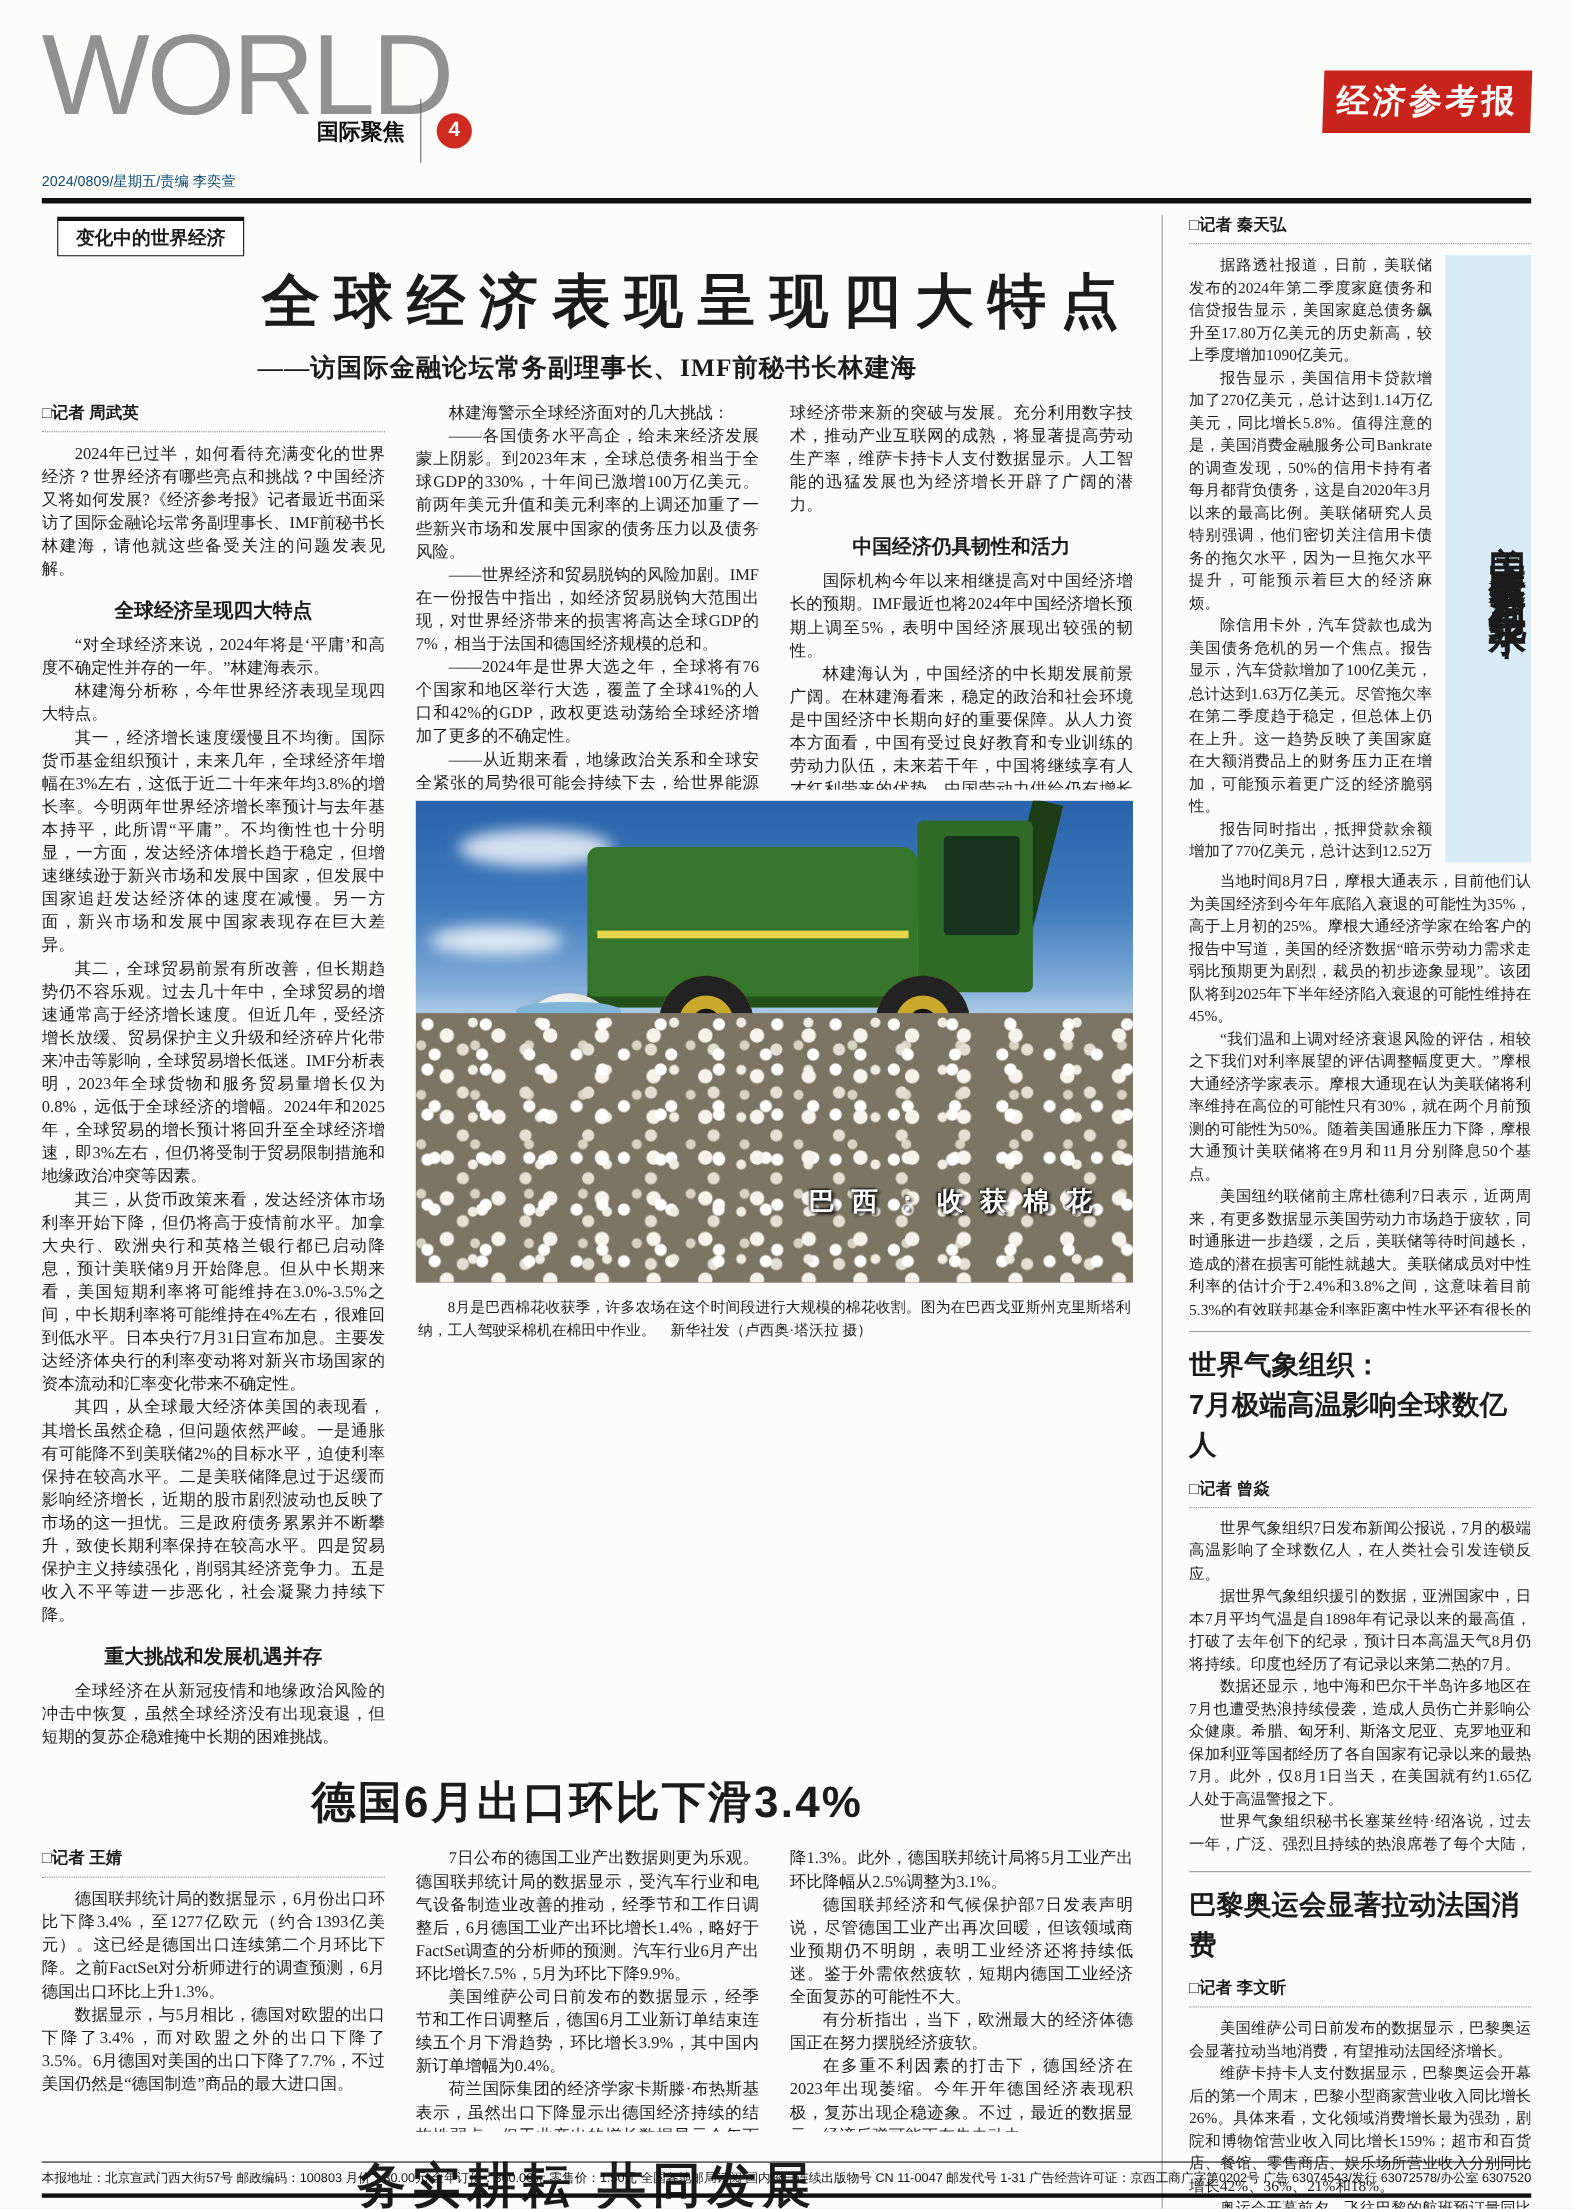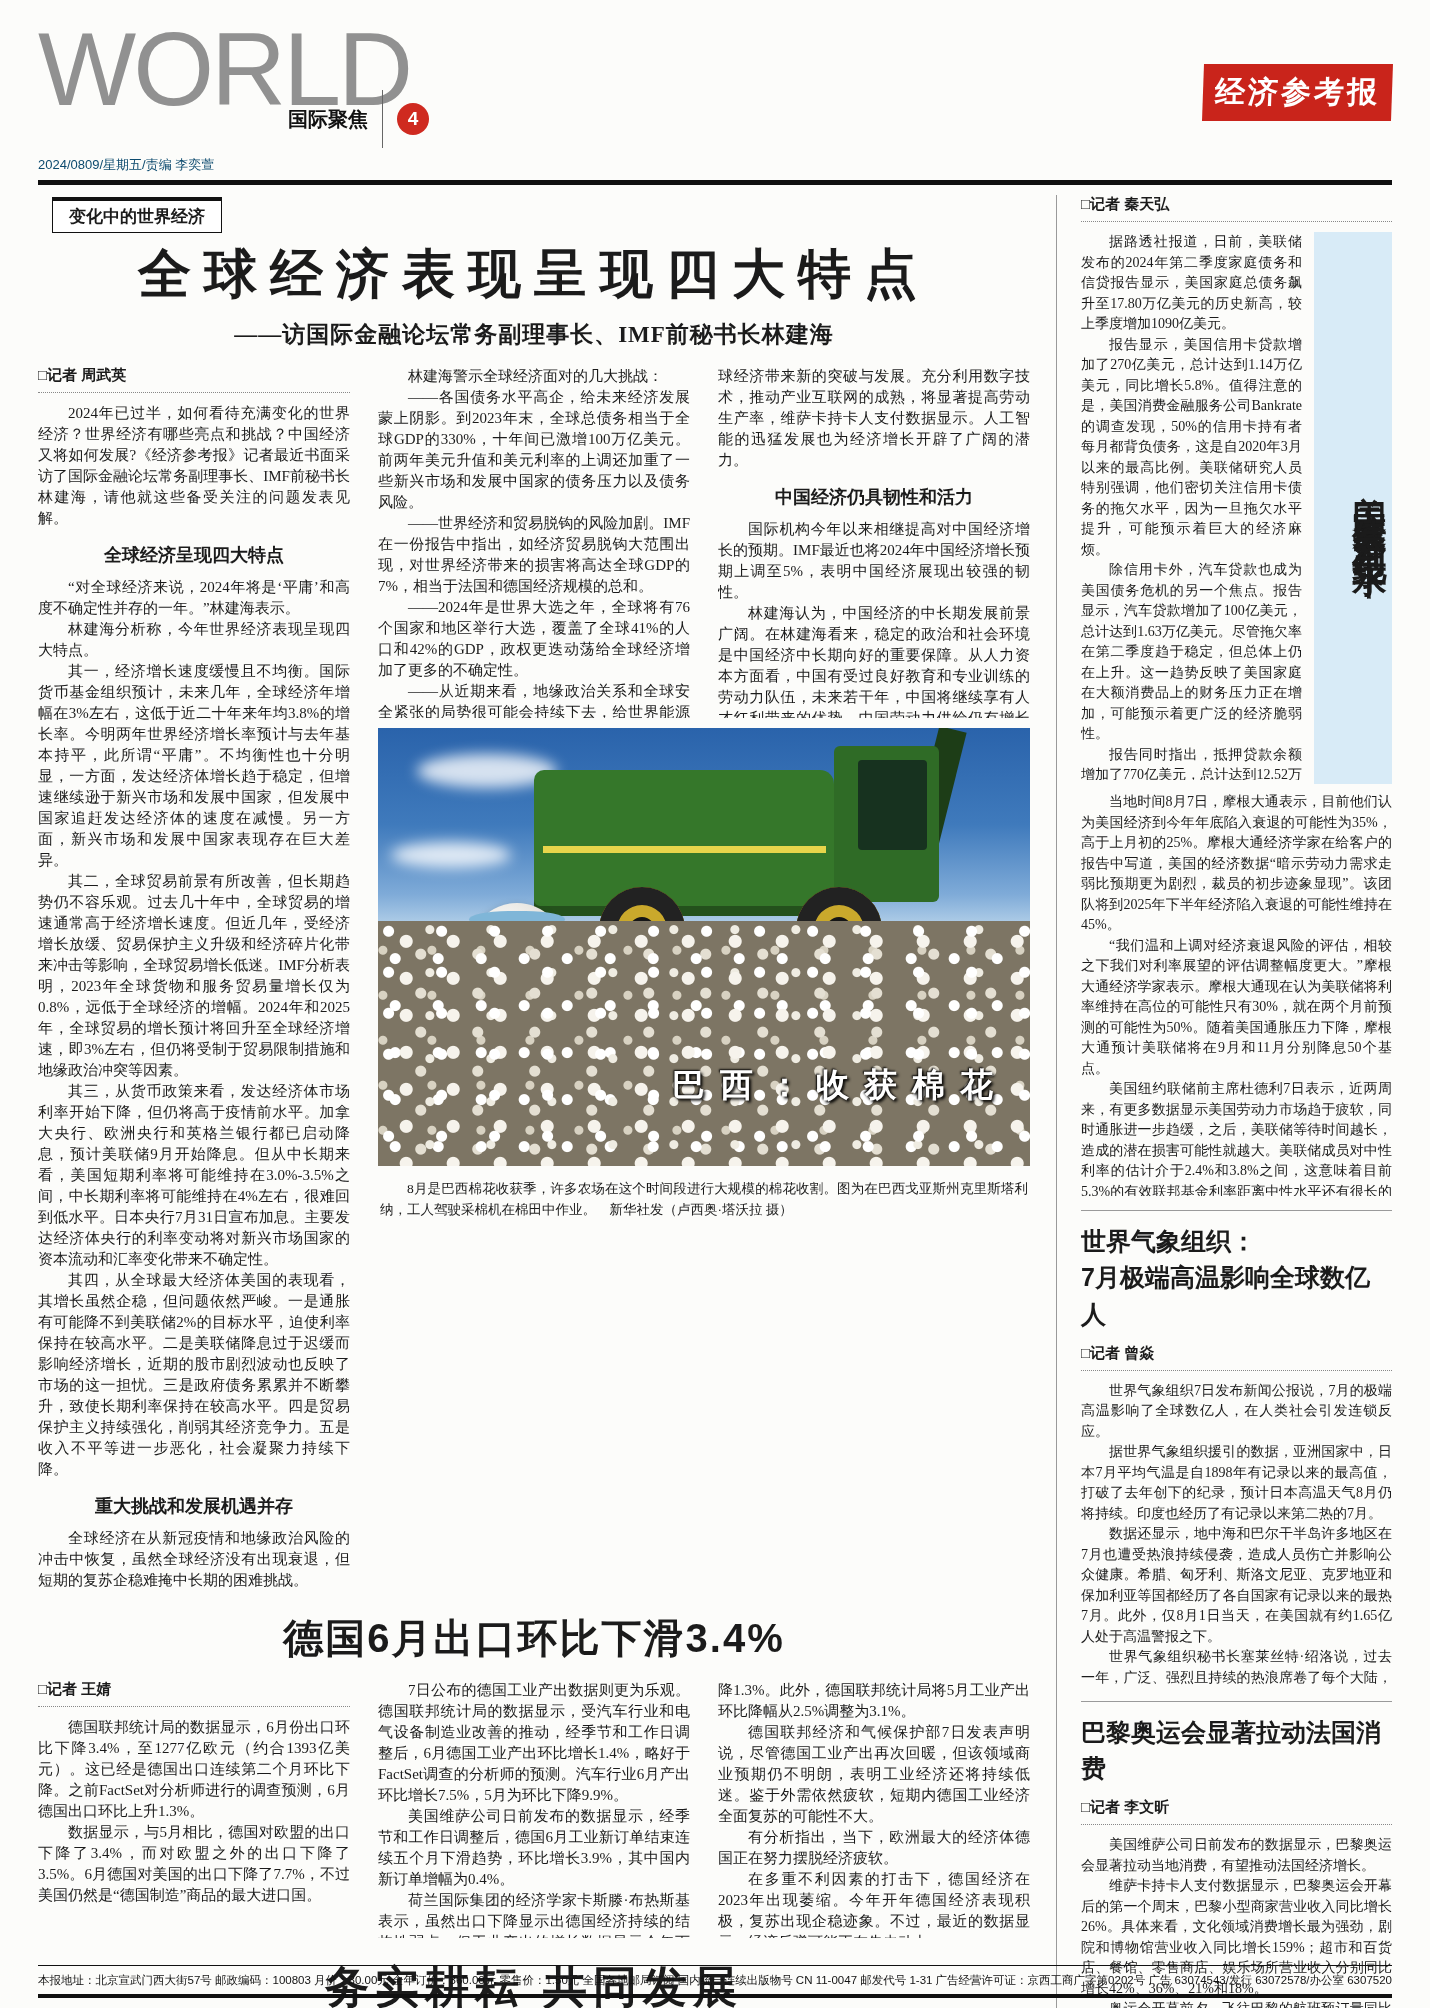--- a/index.html
+++ b/index.html
@@ -23,21 +23,21 @@
   .top-rule{height:5px;background:#101010;margin-bottom:10px;}
   
   .content{display:flex;align-items:stretch;}
   .main-area{width:992px;padding-right:26px;border-right:1px solid #9a9a9a;}
   .sidebar{flex:1;padding-left:24px;}
   
   .kicker-wrap{margin:2px 0 6px 14px;}
   .kicker{display:inline-block;border:1px solid #111;border-top:4px solid #111;
           font-family:"Liberation Sans",sans-serif;font-weight:bold;font-size:17px;
           padding:4px 16px;background:#fff;}
-  .headline{margin:2px 0 8px;text-align:center;font-size:53px;letter-spacing:13px;
+  .headline{margin:2px 0 8px;text-align:right;font-size:53px;letter-spacing:13px;
             font-weight:900;font-family:"Liberation Serif",serif;white-space:nowrap;}
   .subtitle{text-align:center;font-size:23px;font-weight:600;letter-spacing:1px;margin-bottom:16px;}
   .reporter{font-family:"Liberation Sans",sans-serif;font-weight:bold;font-size:15px;
             border-bottom:1px dotted #888;padding-bottom:7px;margin-bottom:10px;}
   .para{margin:0;text-indent:2em;text-align:justify;font-size:15px;line-height:21px;}
   .noindent{text-indent:0;}
   .subhead{font-family:"Liberation Sans",sans-serif;font-size:18px;font-weight:bold;
            text-align:center;margin:14px 0 10px;}
   .ma-grid{display:grid;grid-template-columns:1fr 1fr 1fr;grid-template-rows:352px auto;
            column-gap:28px;}
@@ -67,21 +67,21 @@
   .harv-glass{position:absolute;right:3%;top:10%;width:17%;height:38%;background:#17321f;border-radius:4px;}
   .harv-pipe{position:absolute;right:-2%;top:-4%;width:7%;height:70%;background:#1d3d17;transform:rotate(14deg);}
   .wheel{position:absolute;bottom:0;width:86px;height:86px;border-radius:50%;background:#151515;
          box-shadow:inset 0 0 0 18px #222,inset 0 0 0 30px #caa92c;}
   .w1{left:16%;}.w2{right:14%;}
   .bale{position:absolute;left:14%;top:40%;width:96px;height:96px;border-radius:50%;
         background:radial-gradient(circle at 36% 34%,#ffffff,#e4e2dc 55%,#b9b7af 90%);
         box-shadow:0 4px 8px rgba(0,0,0,.35);}
   .bale-band{position:absolute;left:0;top:8%;width:100%;height:18%;background:#7fb6d8;border-radius:50%/60%;}
   .photo-title{position:absolute;right:22px;bottom:58px;color:#fff;
-               font-family:"Liberation Sans",sans-serif;font-weight:bold;font-size:33px;
+               font-family:"Liberation Sans",sans-serif;font-weight:bold;font-size:24px;
                letter-spacing:15px;text-shadow:2px 2px 3px #000,-1px -1px 2px #000;white-space:nowrap;}
   .caption{font-size:13.5px;line-height:21px;text-align:justify;text-indent:2em;color:#1b1b1b;
            padding:12px 2px 0;}
   
   .three-cols{display:grid;grid-template-columns:1fr 1fr 1fr;column-gap:28px;}
   .g-head{margin:20px 0 14px;text-align:center;font-family:"Liberation Sans",sans-serif;
           font-size:40px;font-weight:bold;letter-spacing:2px;}
   .g-col{height:258px;overflow:hidden;}
   .u-head{margin:20px 0 4px;text-align:center;font-family:"Liberation Sans",sans-serif;
           font-size:44px;font-weight:bold;letter-spacing:6px;}

